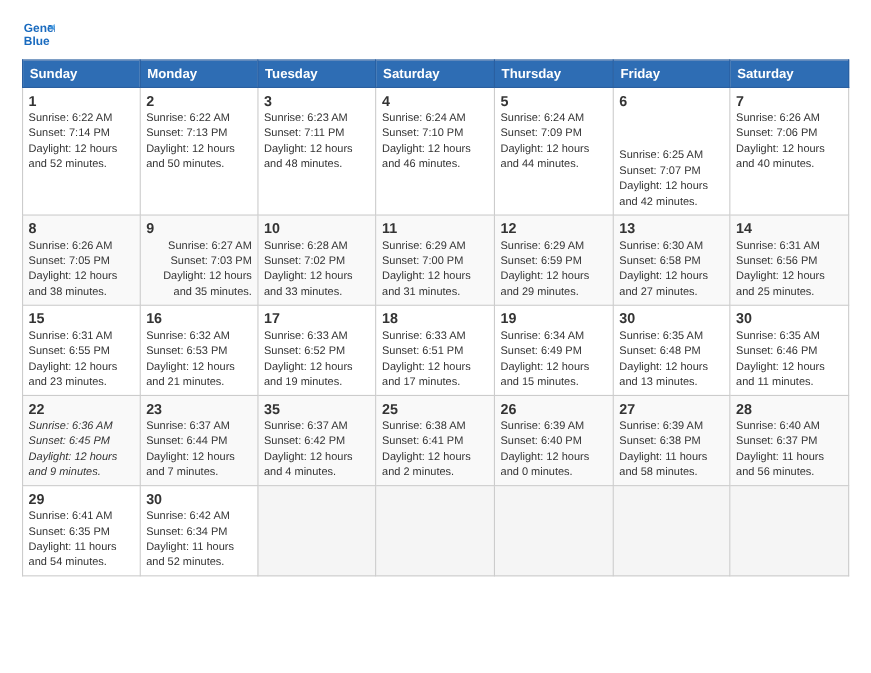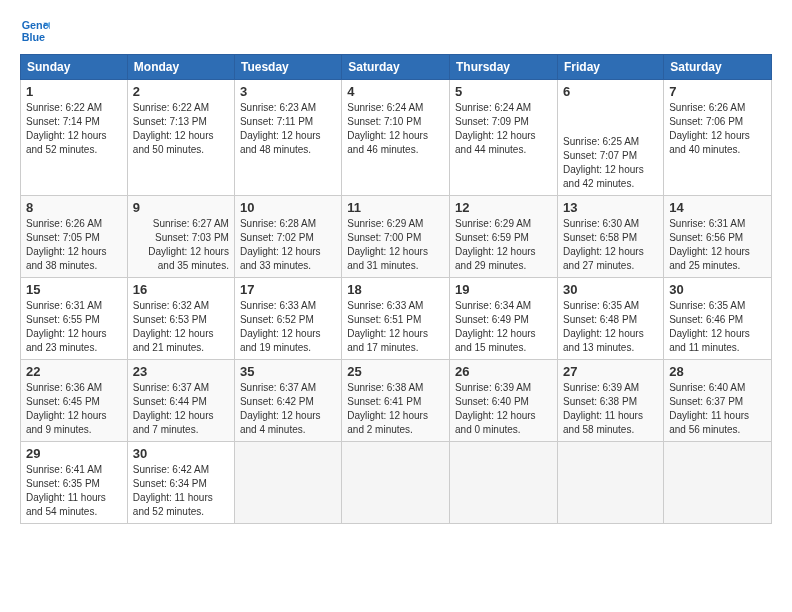--- a/index.html
+++ b/index.html
@@ -265,21 +265,21 @@
             <span class="day-num">30</span>
             <div class="day-info" style="white-space: pre-line;">Sunrise: 6:35 AM
 Sunset: 6:46 PM
 Daylight: 12 hours
 and 11 minutes.</div>
           </td>
         </tr>
         <tr>
           <td>
             <span class="day-num">22</span>
-            <div class="day-info" style="white-space: pre-line;">Sunrise: 6:36 AM
+            <div class="day-info" style="white-space: pre-line; font-style: italic;">Sunrise: 6:36 AM
 Sunset: 6:45 PM
 Daylight: 12 hours
 and 9 minutes.</div>
           </td>
           <td>
             <span class="day-num">23</span>
             <div class="day-info" style="white-space: pre-line;">Sunrise: 6:37 AM
 Sunset: 6:44 PM
 Daylight: 12 hours
 and 7 minutes.</div>

